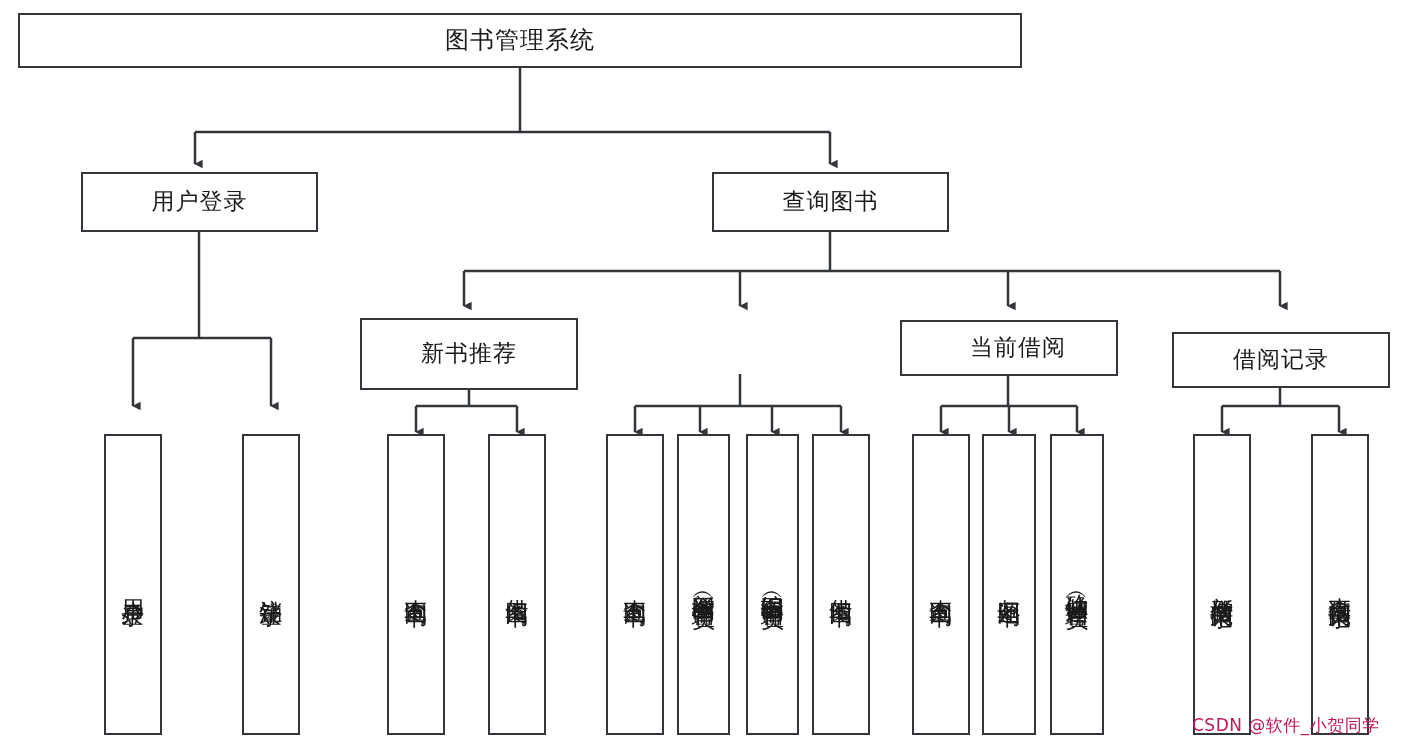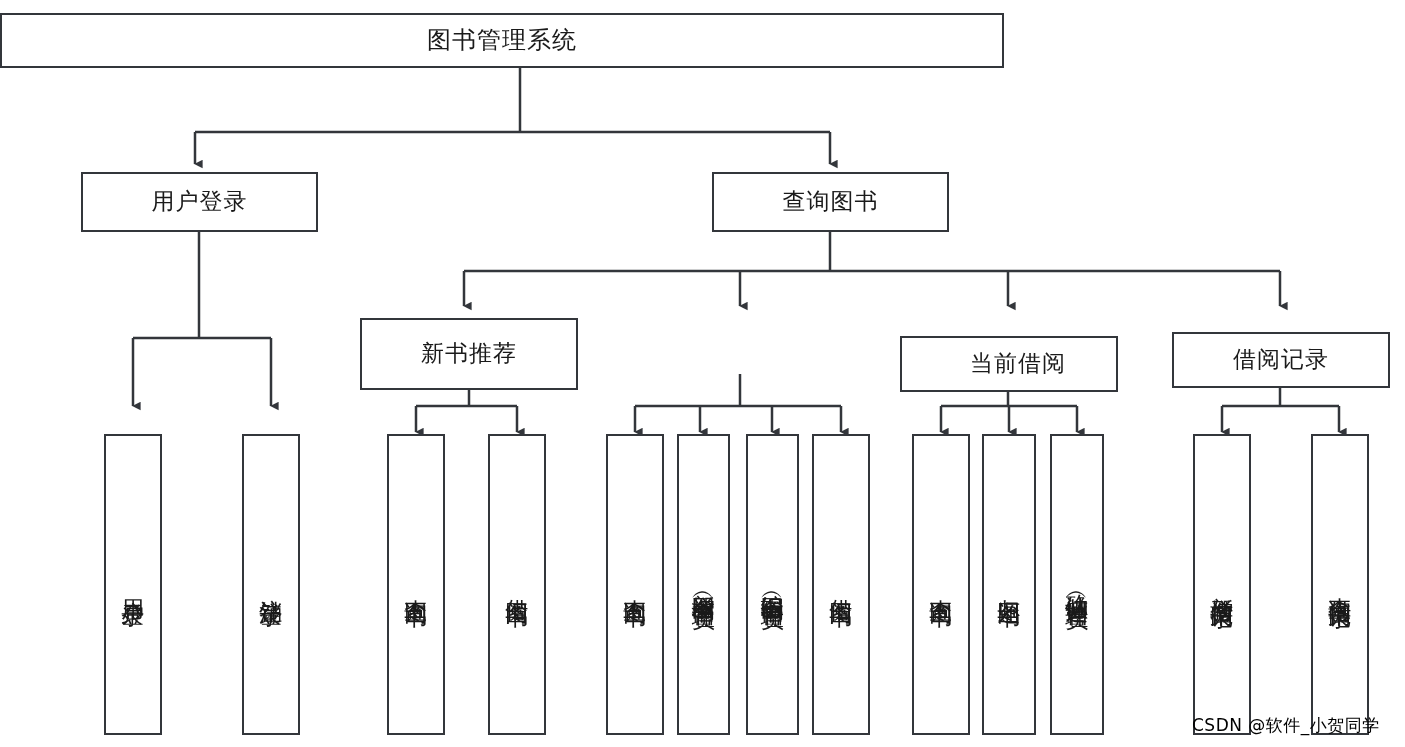--- a/index.html
+++ b/index.html
@@ -52,21 +52,21 @@
     letter-spacing: 2px;
     white-space: nowrap;
     text-align: center;
   }
   .node.root .node-label { font-size: 24px; }
   .watermark {
     position: absolute;
     left: 1192px;
     top: 714px;
     font-size: 17px;
-    color: #000000;
+    color: #be185d;
     letter-spacing: 0.5px;
     white-space: nowrap;
     font-family: "DejaVu Sans", "Liberation Sans", sans-serif;
   }
 </style>
 </head>
 <body>
 
 <div id="canvas">
 
@@ -115,38 +115,38 @@
       <path d="M 1009 406 L 1009 432" marker-end="url(#arrowhead)"></path>
       <path d="M 1077 406 L 1077 432" marker-end="url(#arrowhead)"></path>
 
       <path d="M 1280 374 L 1280 406"></path>
       <path d="M 1222 406 L 1339 406"></path>
       <path d="M 1222 406 L 1222 432" marker-end="url(#arrowhead)"></path>
       <path d="M 1339 406 L 1339 432" marker-end="url(#arrowhead)"></path>
     </g>
   </svg>
 
-  <div class="node horiz root" style="left:0; top:13px; width:1004px; height:55px;">
+  <div class="node horiz root" style="left:18px; top:13px; width:1004px; height:55px;">
     <span class="node-label">图书管理系统</span>
   </div>
 
   <div class="node horiz" style="left:81px; top:172px; width:237px; height:60px;">
     <span class="node-label">用户登录</span>
   </div>
 
   <div class="node horiz" style="left:712px; top:172px; width:237px; height:60px;">
     <span class="node-label">查询图书</span>
   </div>
 
   <div class="node horiz" style="left:360px; top:318px; width:218px; height:72px;">
     <span class="node-label">新书推荐</span>
   </div>
 
 
-  <div class="node horiz" style="left:900px; top:336px; width:218px; height:56px;padding-left:18px;">
+  <div class="node horiz" style="left:900px; top:320px; width:218px; height:56px;padding-left:18px;">
     <span class="node-label">当前借阅</span>
   </div>
 
   <div class="node horiz" style="left:1172px; top:318px; width:218px; height:56px;margin-top:14px;">
     <span class="node-label">借阅记录</span>
   </div>
 
   <div class="node vert" style="left:104px; top:434px; width:58px; height:301px;">
     <span class="node-label">用户登录</span>
   </div>

